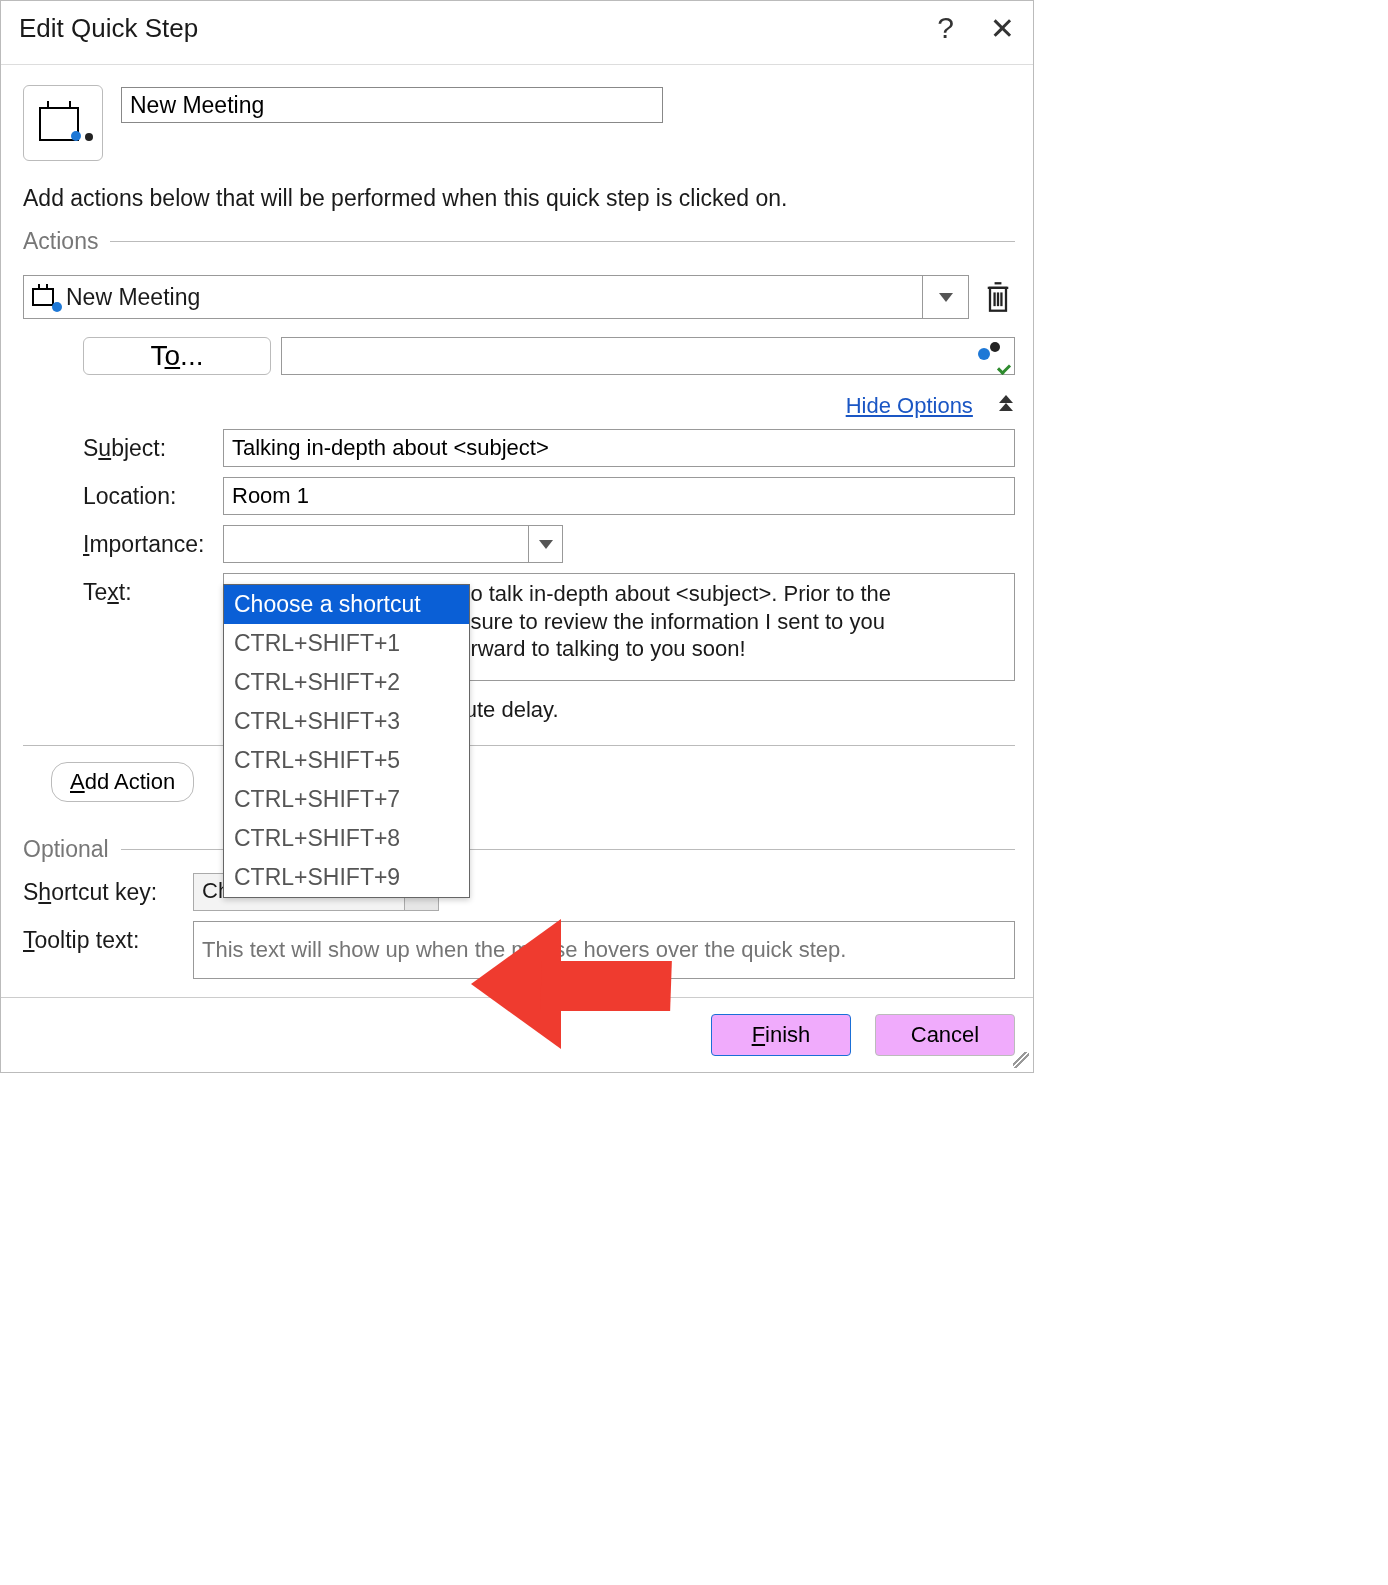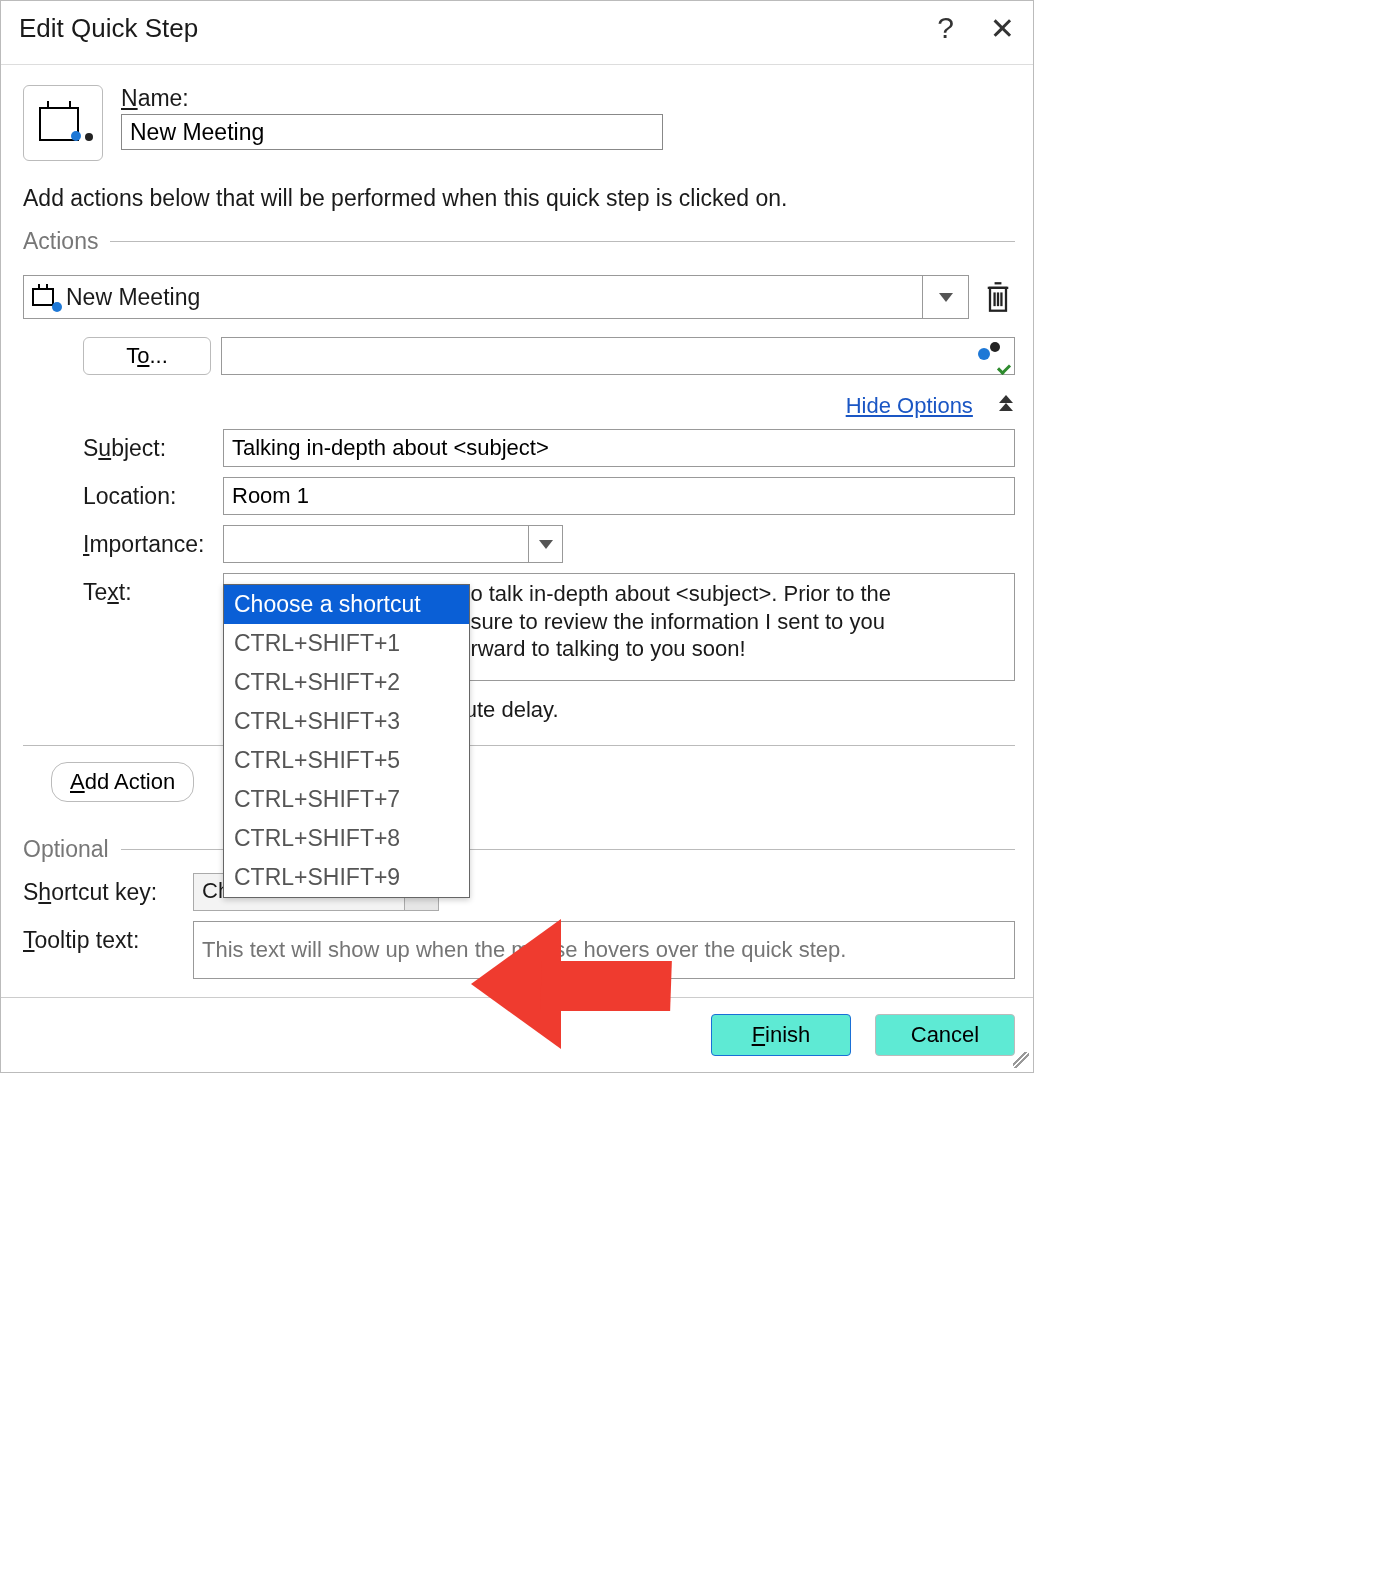--- a/index.html
+++ b/index.html
@@ -69,22 +69,22 @@
   .action-combo .mini-cal .c{width:22px;height:18px;border:2px solid #000;position:absolute;top:2px;left:0;}
   .action-combo .mini-cal .c:before,.action-combo .mini-cal .c:after{content:"";position:absolute;top:-6px;width:2px;height:6px;background:#000;}
   .action-combo .mini-cal .c:before{left:4px;} .action-combo .mini-cal .c:after{right:4px;}
   .action-combo .mini-cal .p{position:absolute;right:-4px;bottom:-4px;width:10px;height:10px;border-radius:50%;background:#1e78d6;}
   .action-combo .ac-drop { width:46px; border-left:1px solid #999; display:flex; align-items:center; justify-content:center; color:#555;}
   .trash { width:34px; display:flex; align-items:center; justify-content:center; color:#333;}
   .trash svg{width:28px;height:32px;}
   .field-grid { margin-top:18px; padding-left:60px; }
   .to-row{display:flex;gap:10px;align-items:stretch;}
   .to-btn{
-    width:128px; height:38px; border:1px solid #bbb; border-radius:6px;
-    background:#fff; text-align:center; font-size:22px;
+    width:188px; height:38px; border:1px solid #bbb; border-radius:6px;
+    background:#fff; text-align:center; font-size:28px;
   }
   .to-field{ flex:1; height:38px; border:1px solid #999; position:relative;}
   .to-field .abook{position:absolute; right:6px; top:2px; width:30px; height:30px;}
   .abook .p1{width:12px;height:12px;border-radius:50%;background:#1e78d6;position:absolute;left:0;top:8px;}
   .abook .p2{width:10px;height:10px;border-radius:50%;background:#222;position:absolute;left:12px;top:2px;}
   .abook .chk{position:absolute;right:-2px;bottom:-2px;width:12px;height:8px;border-left:3px solid #2e8b2e;border-bottom:3px solid #2e8b2e;transform:rotate(-45deg);}
   .hide-opt{ text-align:right; margin-top:18px; font-size:22px;}
   .hide-opt a{ color:#1a56c4; }
   .hide-opt .chev{ margin-left:18px; display:inline-block; color:#444;}
   .lblcol{ display:inline-block; width:140px; font-size:23px; vertical-align:top; padding-top:6px;}
@@ -106,21 +106,21 @@
   }
   .shortcut-combo .sv{flex:1; padding:4px 8px; font-size:22px; background:#f3f3f3;}
   .shortcut-combo .sd{width:34px;border-left:1px solid #aaa;display:flex;align-items:center;justify-content:center;color:#555;background:#e6e6e6;}
   .tooltip-input{
     flex:1; height:58px; border:1px solid #999; padding:6px 8px; font-size:22px; color:#888;
   }
   .buttons{
     display:flex; justify-content:flex-end; gap:24px;
     border-top:1px solid #ccc; padding:16px 18px;
   }
-  .btn{ min-width:140px; height:42px; border:1px solid #bbb; border-radius:4px; background:#5eead4; font-size:22px;}
+  .btn{ min-width:140px; height:42px; border:1px solid #bbb; border-radius:4px; background:#f0abfc; font-size:22px;}
   .btn.primary{ border:1px solid #1a6fd6; }
   .dropdown-pop{
     position:absolute;
     left:222px; top:583px;
     width:247px;
     background:#fff;
     border:1px solid #666;
     z-index:5;
     box-shadow:0 2px 6px rgba(0,0,0,.2);
   }
@@ -179,21 +179,20 @@
       <div class="iconbox">
         <span class="cal-icon">
           <span class="cal"></span>
           <span class="ppl">
               <span class="h1"></span>
               <span class="h2"></span>
             </span>
         </span>
       </div>
       <div class="namecol">
-        <div class="lbl"><span class="uline">N</span>ame:</div>
         <input class="name-input" value="New Meeting" style="">
       </div>
     </div>
 
     <div class="instruction">Add actions below that will be performed when this quick step is clicked on.</div>
 
     <div class="section-head">
       <span>Actions</span>
       <span class="section-line"></span>
     </div>

